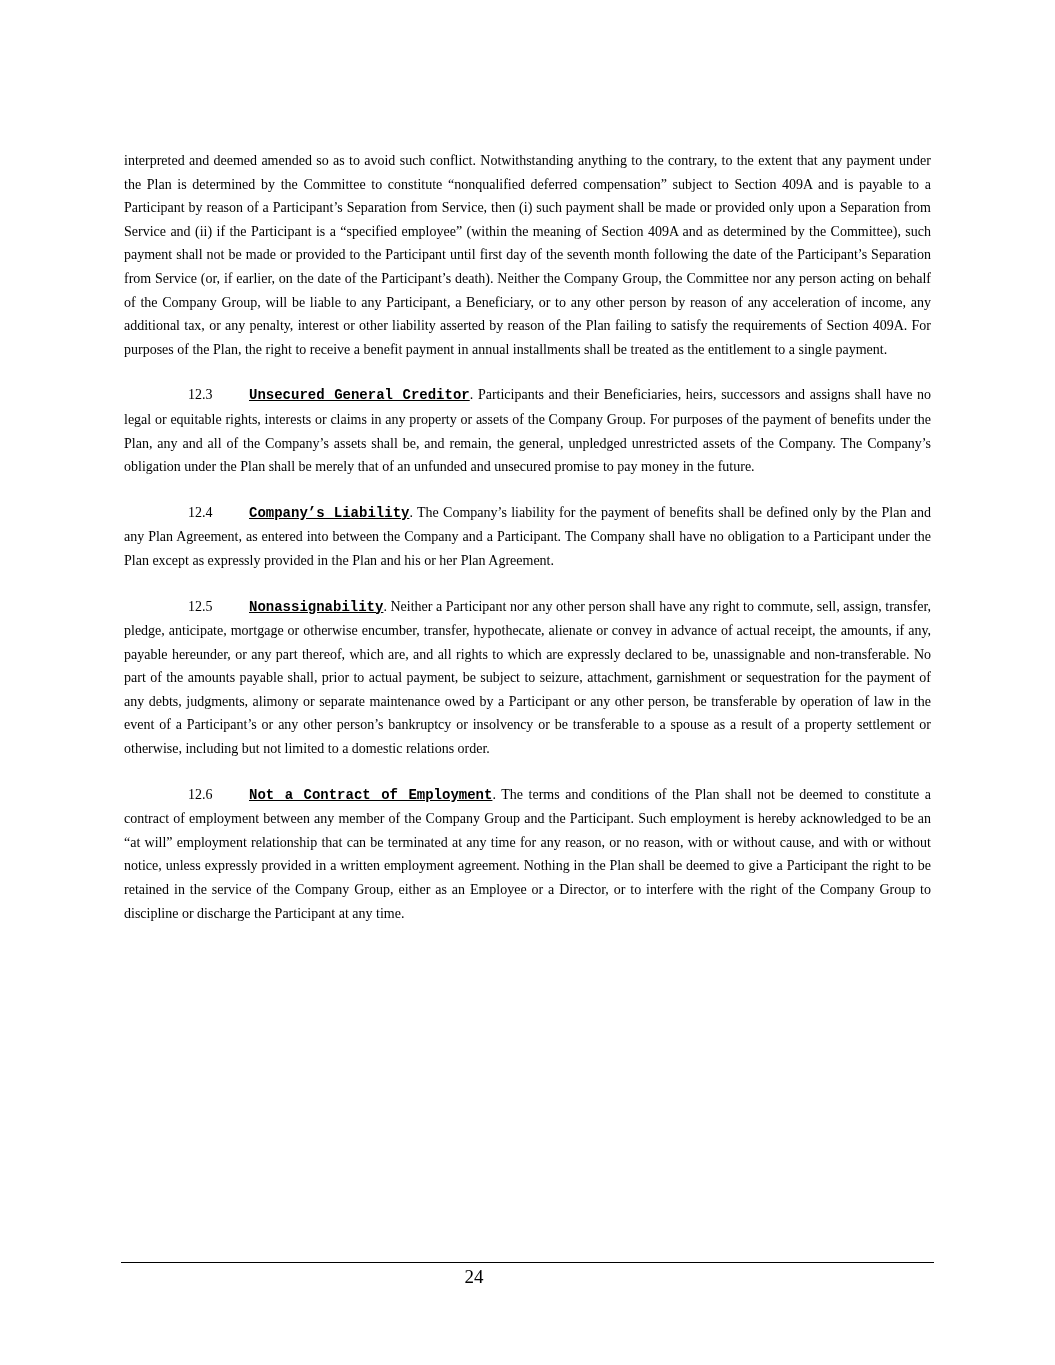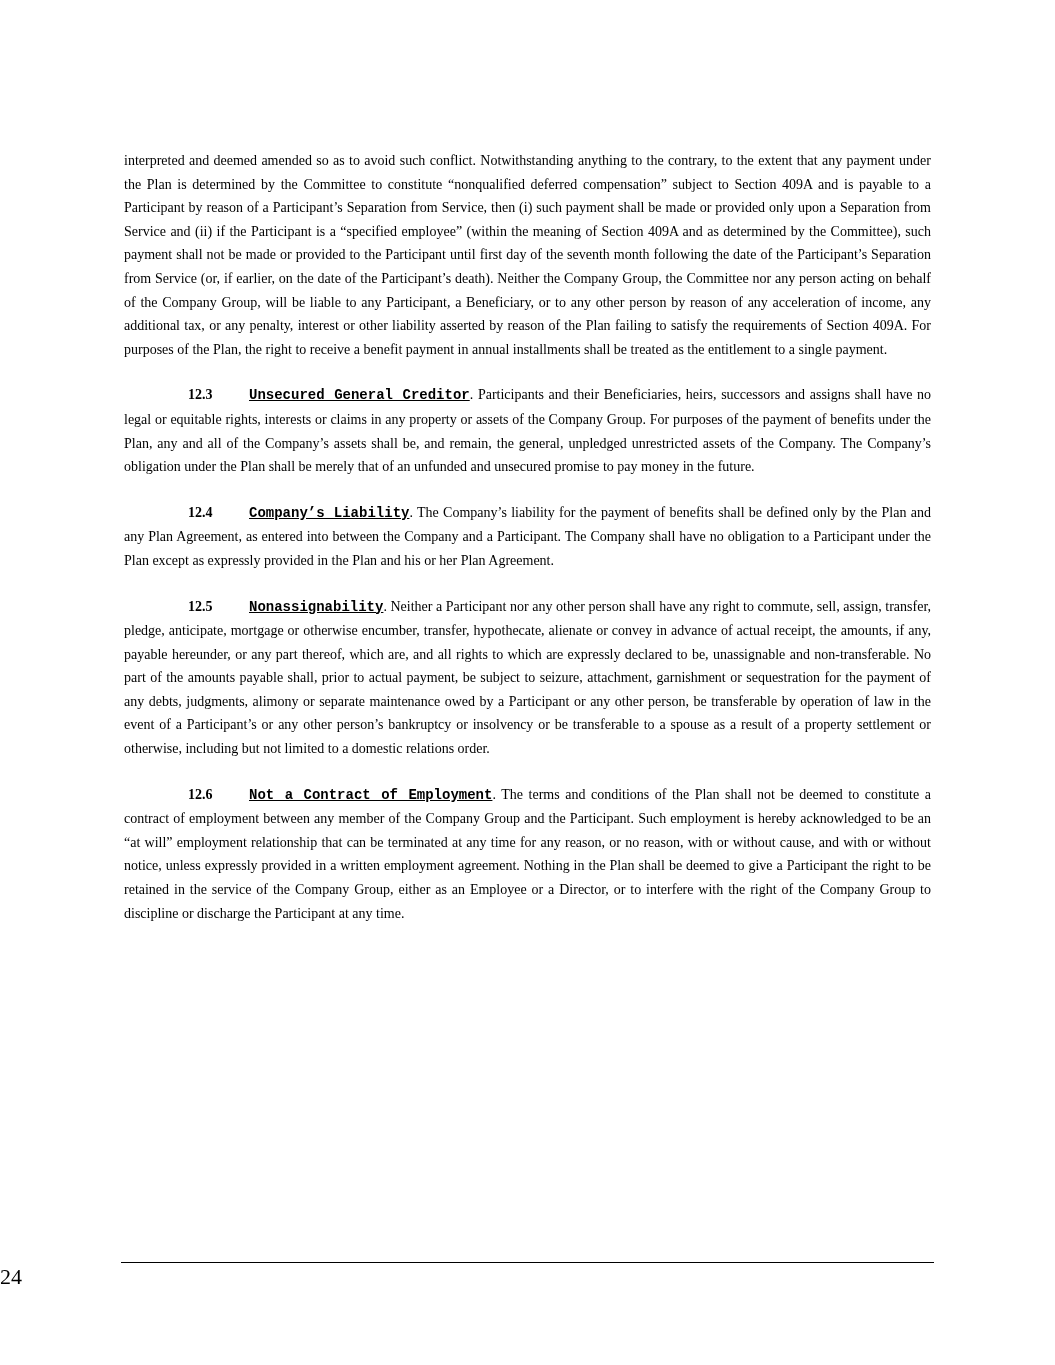--- a/index.html
+++ b/index.html
@@ -15,36 +15,37 @@
     position: absolute;
     left: 124px;
     top: 149px;
     width: 807px;
     font-size: 14px;
     line-height: 23.6px;
     text-align: justify;
   }
   .para { margin: 0 0 22px 0; }
   .para.indent { text-indent: 64px; }
-  .sec-num { font-weight: bold; display: inline-block; width: 61px; text-indent: 0; }
+  .sec-num { font-weight: normal; display: inline-block; width: 61px; text-indent: 0; }
   .sec-title { font-weight: bold; text-decoration: underline; font-family: Liberation Mono, monospace; }
   .footer-rule {
     position: absolute;
     left: 121px;
     top: 1262px;
     width: 813px;
     height: 0;
     border-top: 1px solid #000000;
   }
   .page-number {
     position: absolute;
     left: 0;
     width: 948px;
     top: 1265px;
-    font-size: 22px;
+    text-align: center;
+    font-size: 19px;
     line-height: 23px;
   }
 </style>
 </head>
 <body>
 
 <div class="page-content">
   <p class="para">interpreted and deemed amended so as to avoid such conflict.  Notwithstanding anything to the contrary, to the extent that any payment under the Plan is determined by the Committee to constitute “nonqualified deferred compensation” subject to Section 409A and is payable to a Participant by reason of a Participant’s Separation from Service, then (i) such payment shall be made or provided only upon a Separation from Service and (ii) if the Participant is a “specified employee” (within the meaning of Section 409A and as determined by the Committee), such payment shall not be made or provided to the Participant until first day of the seventh month following the date of the Participant’s Separation from Service (or, if earlier, on the date of the Participant’s death).  Neither the Company Group, the Committee nor any person acting on behalf of the Company Group, will be liable to any Participant, a Beneficiary, or to any other person by reason of any acceleration of income, any additional tax, or any penalty, interest or other liability asserted by reason of the Plan failing to satisfy the requirements of Section 409A.  For purposes of the Plan, the right to receive a benefit payment in annual installments shall be treated as the entitlement to a single payment.</p>
 
   <p class="para indent"><span class="sec-num">12.3</span><span class="sec-title">Unsecured General Creditor</span><span>.</span><span>  Participants and their Beneficiaries, heirs, successors and assigns shall have no legal or equitable rights, interests or claims in any property or assets of the Company Group.  For purposes of the payment of benefits under the Plan, any and all of the Company’s assets shall be, and remain, the general, unpledged unrestricted assets of the Company.  The Company’s obligation under the Plan shall be merely that of an unfunded and unsecured promise to pay money in the future.</span></p>

